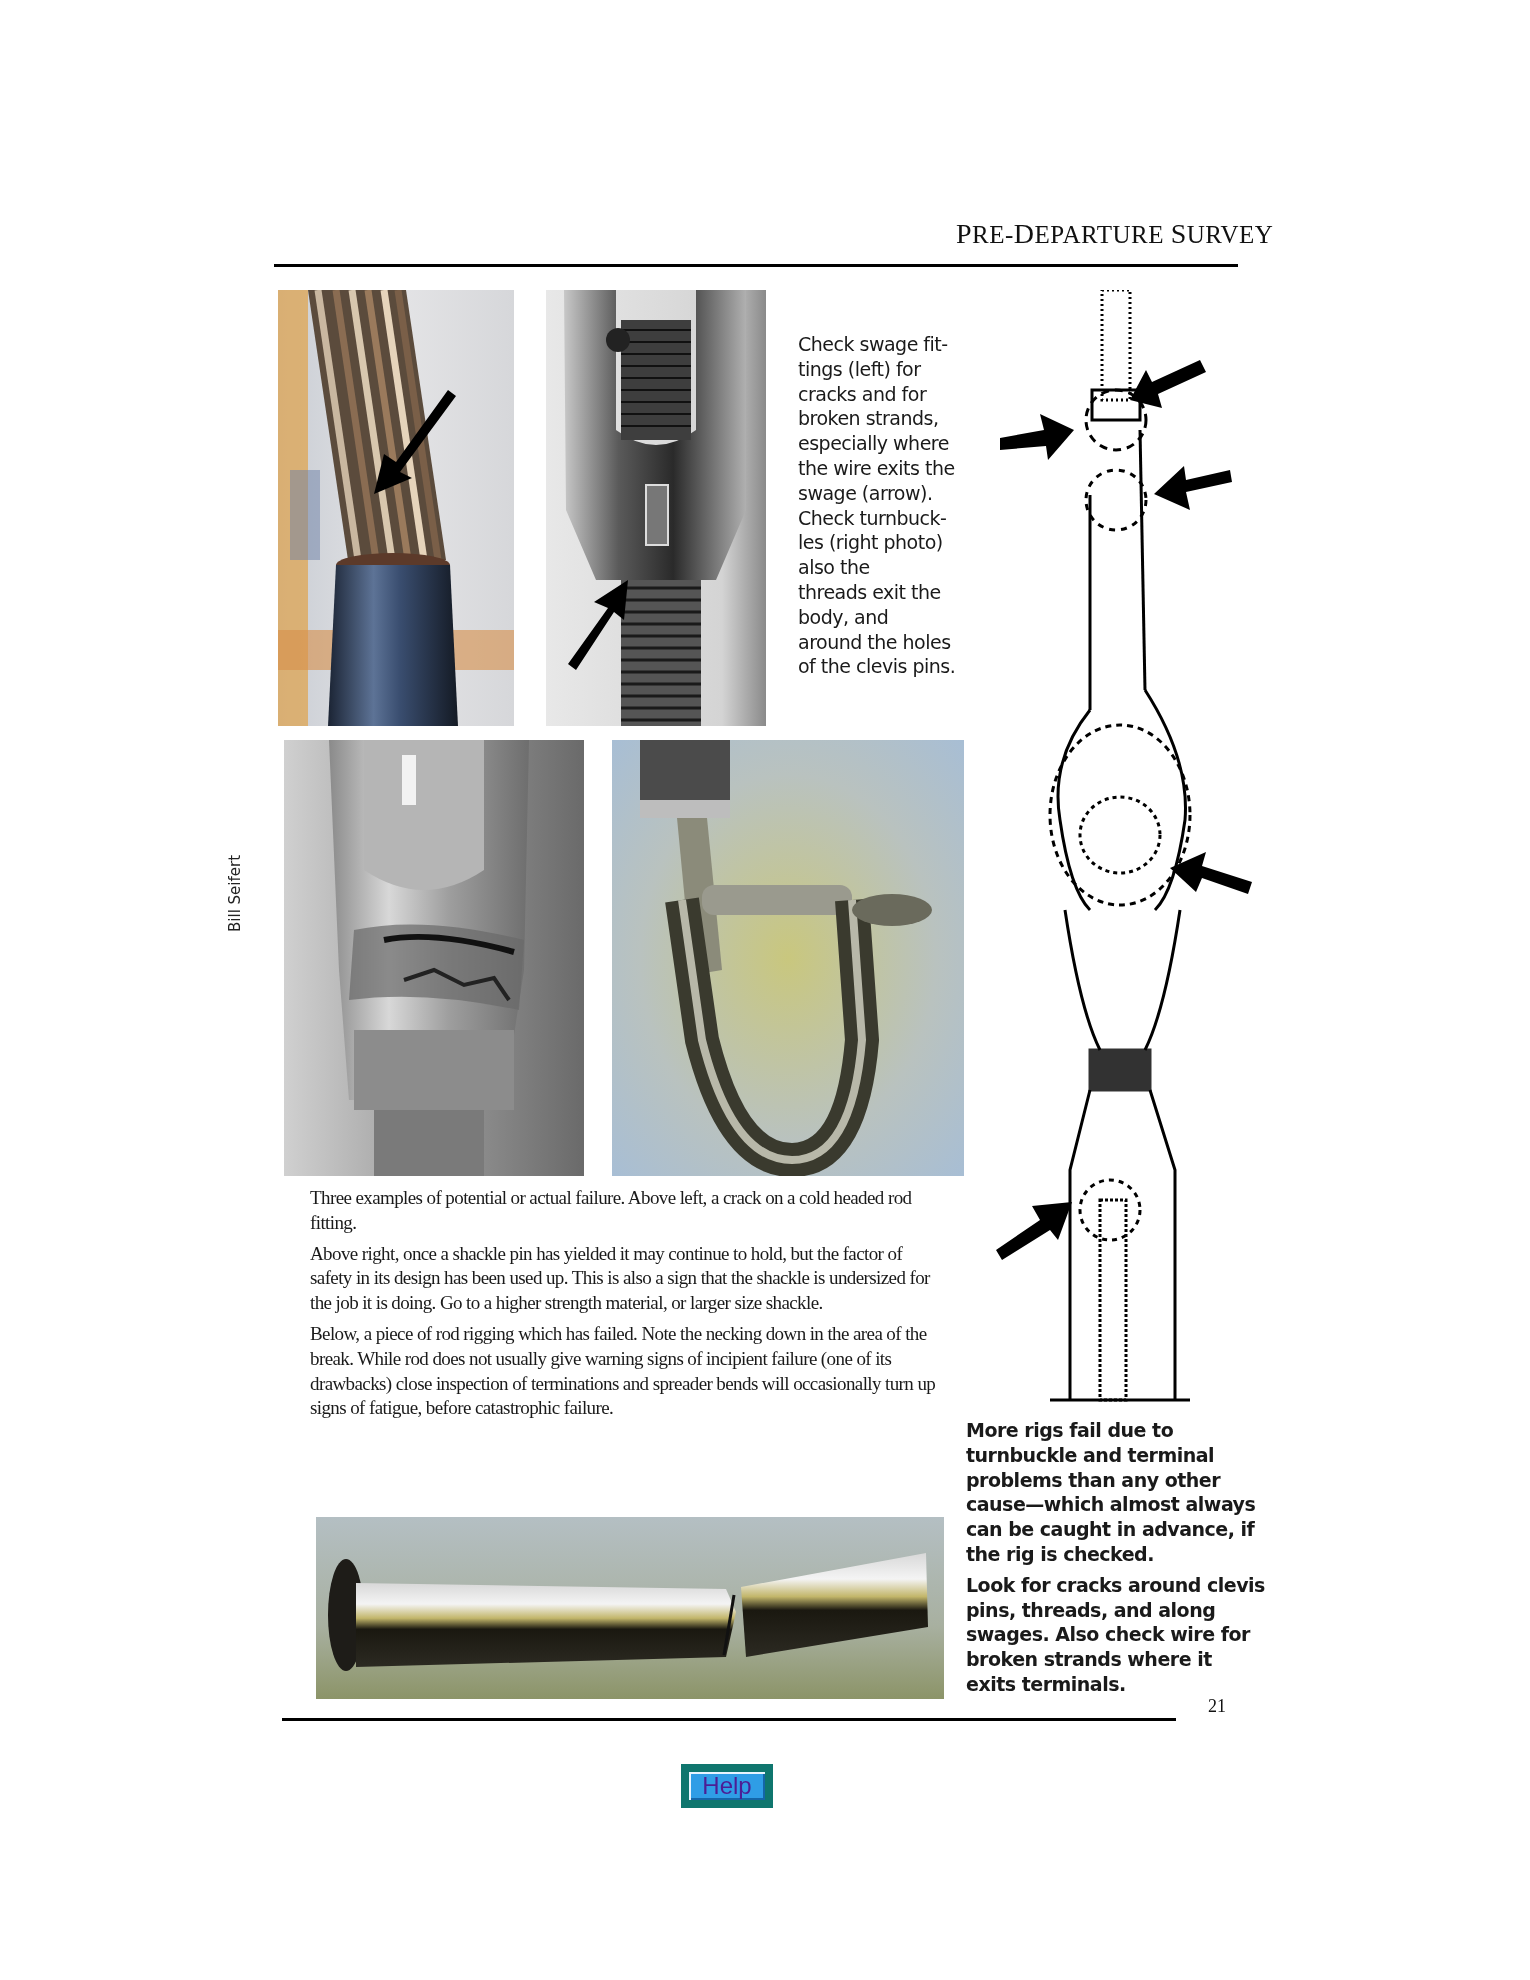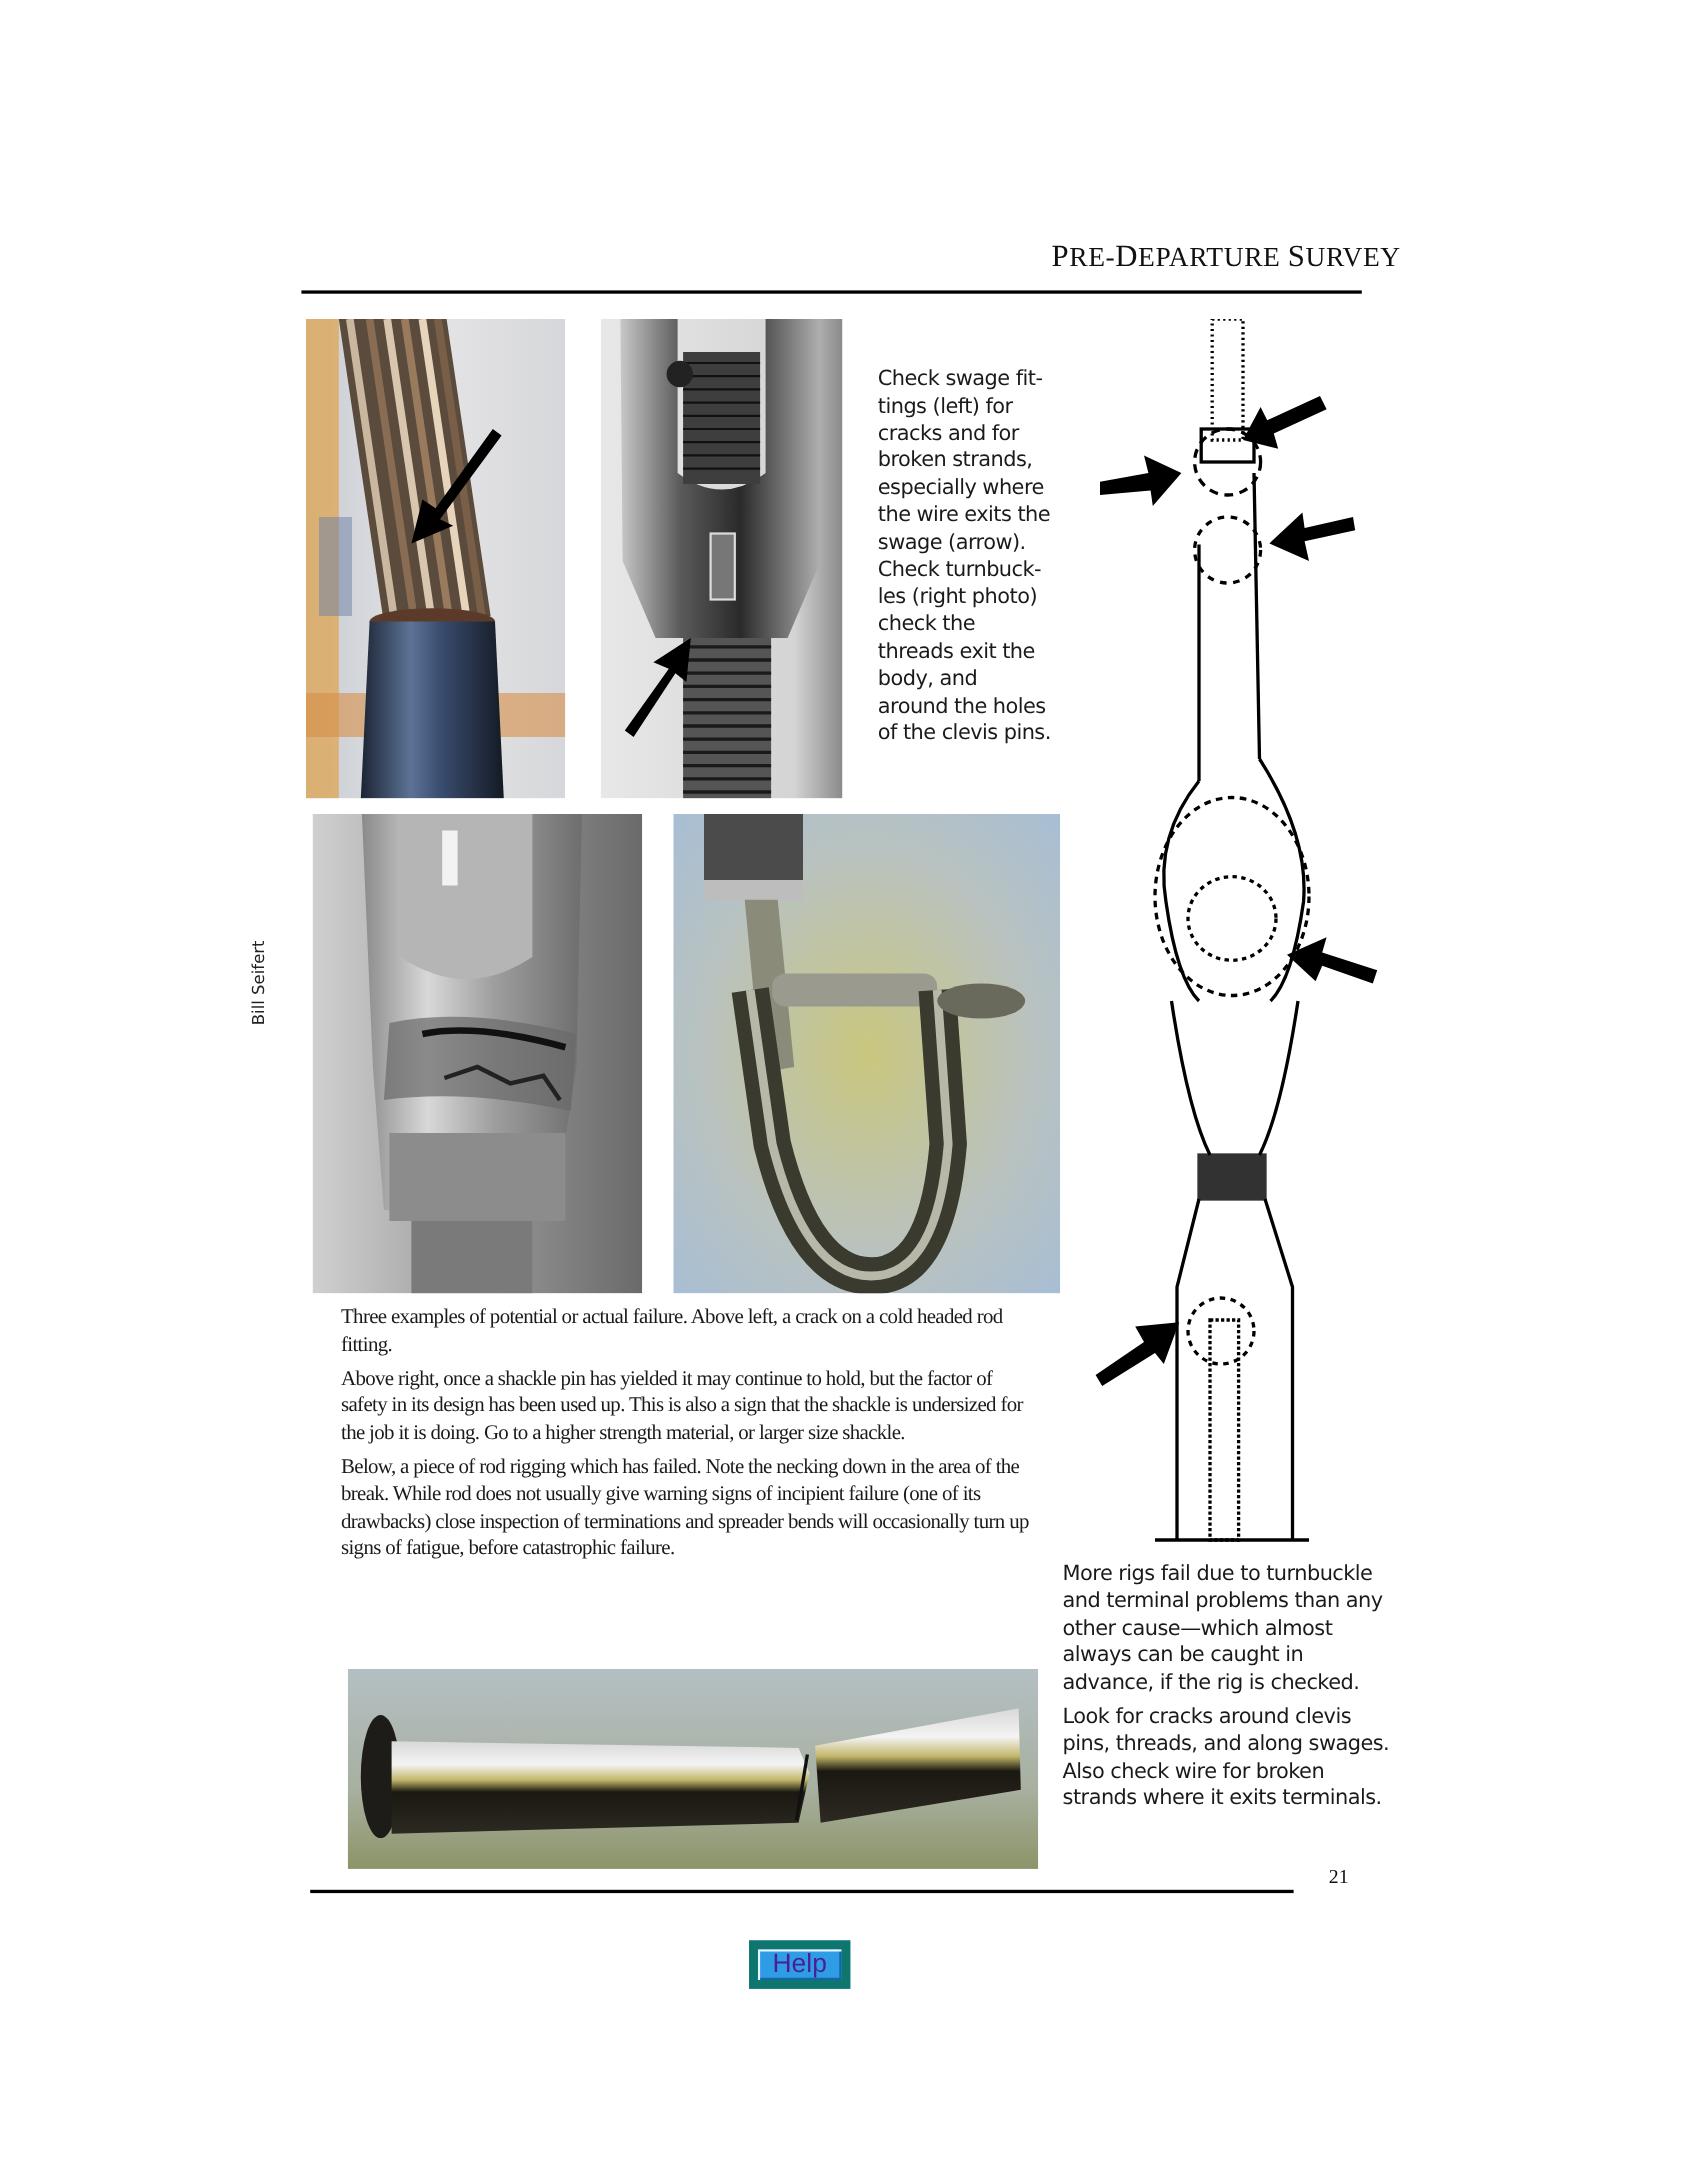--- a/index.html
+++ b/index.html
@@ -12,21 +12,21 @@
   .photo { position:absolute; overflow:hidden; }
   .photo svg { display:block; width:100%; height:100%; }
 
   .caption-top { position:absolute; left:798px; top:332px; width:170px; font-family:"DejaVu Sans", sans-serif; font-size:19px; line-height:24.8px; color:#1a1a1a; }
   .caption-top .ln { display:block; white-space:nowrap; letter-spacing:-0.5px; }
 
   .caption-mid { position:absolute; left:310px; top:1186px; width:630px; font-family:"DejaVu Sans", sans-serif; font-size:19px; line-height:24.8px; letter-spacing:-0.6px; color:#1a1a1a; }
   .caption-mid p { margin:0 0 6px 0;font-family:Liberation Serif, serif; }
 
   .caption-right { position:absolute; left:966px; top:1418px; width:300px; font-family:"DejaVu Sans", sans-serif; font-size:19px; line-height:24.8px; letter-spacing:-0.5px; color:#1a1a1a; }
-  .caption-right p { margin:0 0 6px 0; }
+  .caption-right p { margin:0 0 6px 0;font-weight:bold; }
 
   .credit { position:absolute; left:226px; top:932px; transform:rotate(-90deg); transform-origin:left top; font-size:15px; color:#222; white-space:nowrap; }
 
   .footer-rule { position:absolute; left:282px; top:1718px; width:894px; height:3px; background:#000; }
   .page-number { position:absolute; left:1208px; top:1696px; font-family:"Liberation Serif", serif; font-size:18px; color:#111; }
 
   .help-button { position:absolute; left:681px; top:1764px; width:92px; height:44px; background:#2f9de6; border:8px solid #0f766e; box-shadow:inset 2px 2px 0 #e8f4ff, inset -2px -2px 0 #1466a8; color:#4c1d95; font-family:"Liberation Sans", sans-serif; font-size:24px; display:flex; align-items:center; justify-content:center; cursor:pointer; box-sizing:border-box; }
 </style>
 </head>
 <body>
@@ -125,21 +125,21 @@
 <div class="caption-top">
   <span class="ln">Check swage fit-</span>
   <span class="ln">tings (left) for</span>
   <span class="ln">cracks and for</span>
   <span class="ln">broken strands,</span>
   <span class="ln">especially where</span>
   <span class="ln">the wire exits the</span>
   <span class="ln">swage (arrow).</span>
   <span class="ln">Check turnbuck-</span>
   <span class="ln">les (right photo)</span>
-  <span class="ln">check the</span>
+  <span class="ln">also the</span>
   <span class="ln">threads exit the</span>
   <span class="ln">body, and</span>
   <span class="ln">around the holes</span>
   <span class="ln">of the clevis pins.</span>
 </div>
 
 <div class="photo" style="left:284px;top:740px;width:300px;height:436px;" title="Cold headed rod fitting with a crack">
   <svg viewBox="0 0 300 436" preserveAspectRatio="none">
     <defs>
       <linearGradient id="bg3" x1="0" x2="1">

